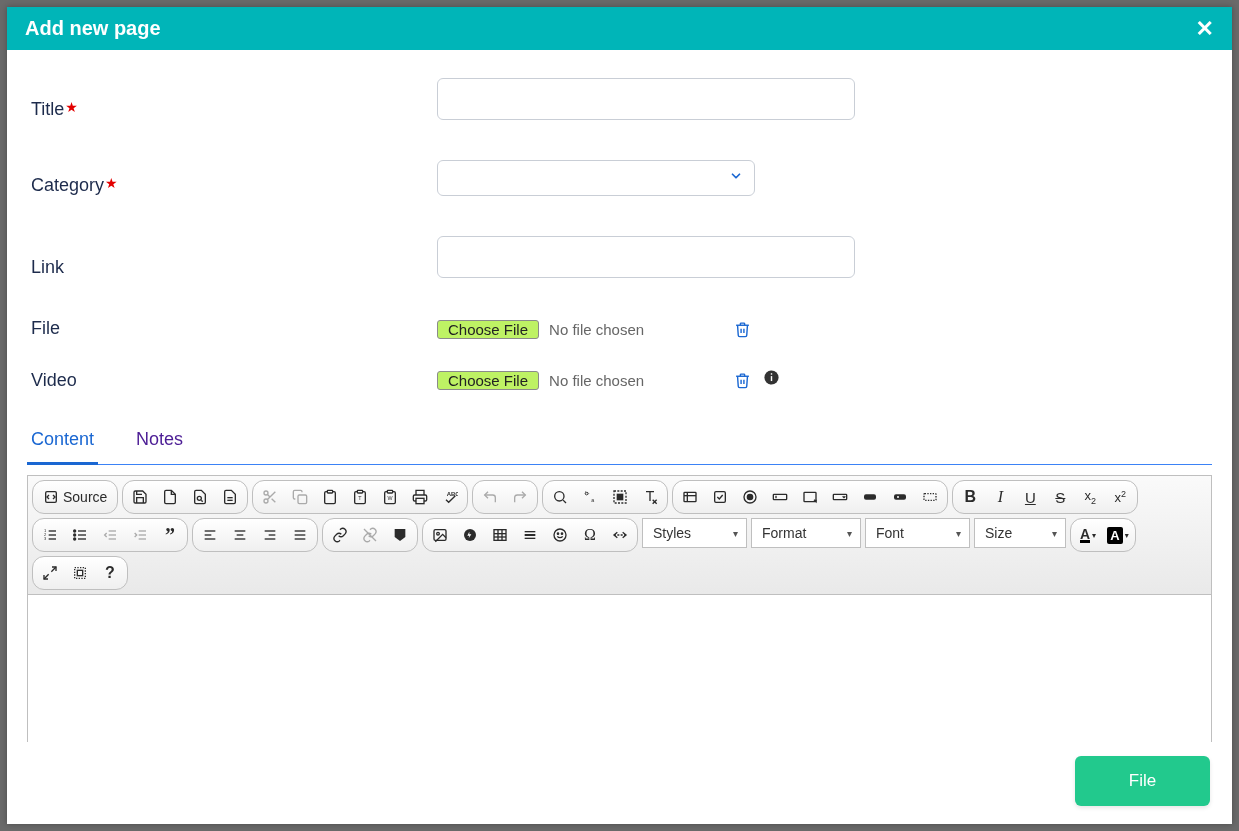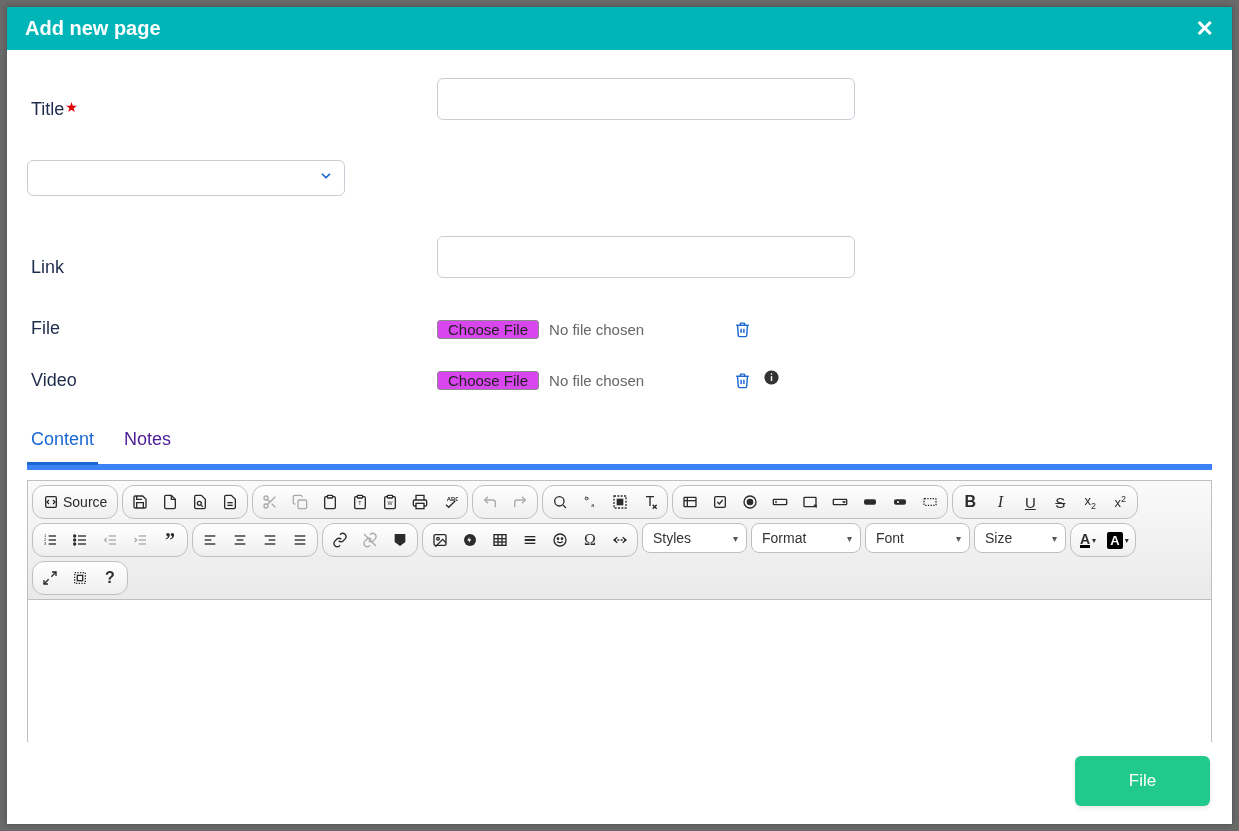--- a/index.html
+++ b/index.html
@@ -82,41 +82,41 @@
   transform: translateY(-50%);
   color: #1a67d2;
   pointer-events: none;
 }
 .file-controls {
   display: flex;
   align-items: center;
   gap: 10px;
 }
 .choose-file-btn {
-  background: #d946ef;
+  background: #bef264;
   border: 1px solid #8b8b8b;
   border-radius: 3px;
   padding: 0 10px;
   font-size: 15px;
   color: #222;
   cursor: pointer;
 }
 .file-status { color: #666; font-size: 15px; margin-right: 80px; }
 .icon-btn {
   color: #1a67d2;
   font-size: 17px;
   cursor: pointer;
   display: inline-flex;
   align-items: center;
 }
 .info-icon { color: #333; font-size: 17px; margin-left: 2px; }
 .tabs {
   display: flex;
-  gap: 22px;
-  border-bottom: 6px solid #3b82f6;
+  gap: 34px;
+  border-bottom: 1px solid #3b82f6;
   margin-top: 10px;
 }
 .tab {
   padding: 8px 4px 12px 4px;
   font-size: 18px;
   color: #4c1d95;
   cursor: pointer;
   border-bottom: 3px solid transparent;
   margin-bottom: -1px;
 }
@@ -152,21 +152,21 @@
   font-size: 14px;
   color: #2b2b2b;
   border-radius: 3px;
 }
 .tbtn.disabled { color: #aaa; cursor: default; }
 .tbtn svg { width: 16px; height: 16px; display: block; }
 .src-btn { width: auto; padding: 0 8px; gap: 4px; font-size: 14px; }
 .tdrop {
   height: 30px;
   border: 1px solid #bfbfbf;
-  border-radius: 8px;
+  border-radius: 0;
   background: #fff;
   padding: 0 28px 0 10px;
   font-size: 14px;
   color: #333;
   display: flex;
   align-items: center;
   position: relative;
   cursor: pointer;
 }
 .tdrop::after {
@@ -211,20 +211,23 @@
   <div class="modal-body">
 
     <div class="form-row">
       <label class="form-label">
         <span>Title</span><span class="req">★</span>
       </label>
       <input type="text" class="text-input" value="" style="">
     </div>
 
     <div class="form-row">
+      <label class="form-label">
+        <span>Category</span><span class="req">★</span>
+      </label>
       <div class="select-wrap">
         <input type="text" class="select-input" readonly="" value="" style="">
         <span class="chev">
           <svg width="14" height="14" viewBox="0 0 24 24" fill="none" stroke="currentColor" stroke-width="3" stroke-linecap="round" stroke-linejoin="round">
               <polyline points="6 9 12 15 18 9"></polyline>
             </svg>
         </span>
       </div>
     </div>
 

